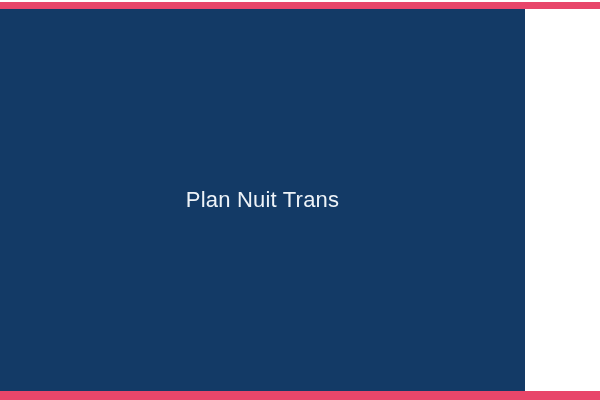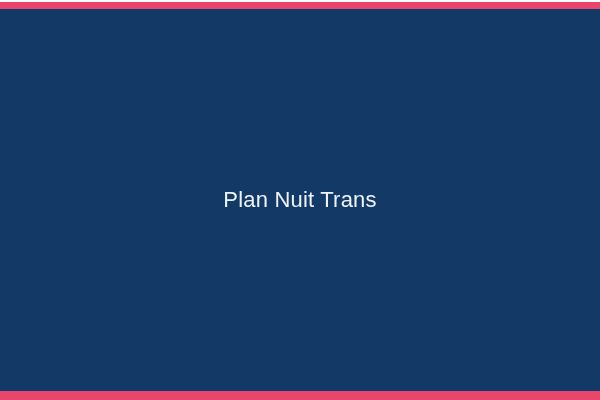--- a/index.html
+++ b/index.html
@@ -32,21 +32,21 @@
     width: 600px;
     height: 7px;
     background: #e8466a;
   }
 
   
   .stage {
     position: absolute;
     left: 0;
     top: 9px;
-    width: 600px;
+    width: 525px;
     height: 382px;
     background: #133a66;
     display: flex;
     align-items: center;
     justify-content: center;
   }
 
   
   .accent-bar-bottom {
     position: absolute;

